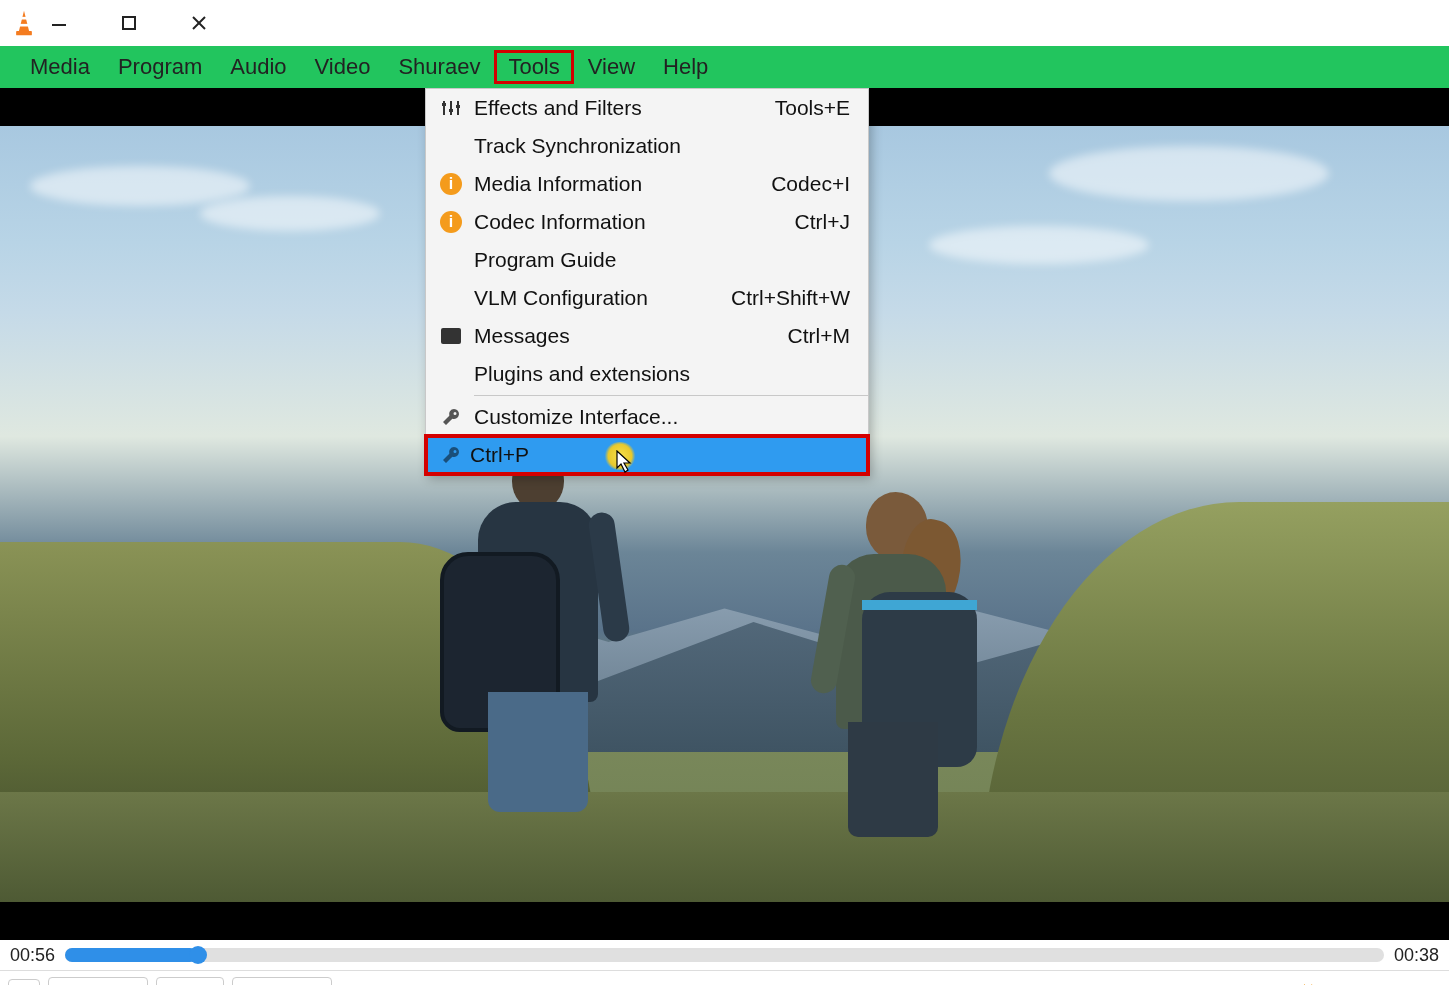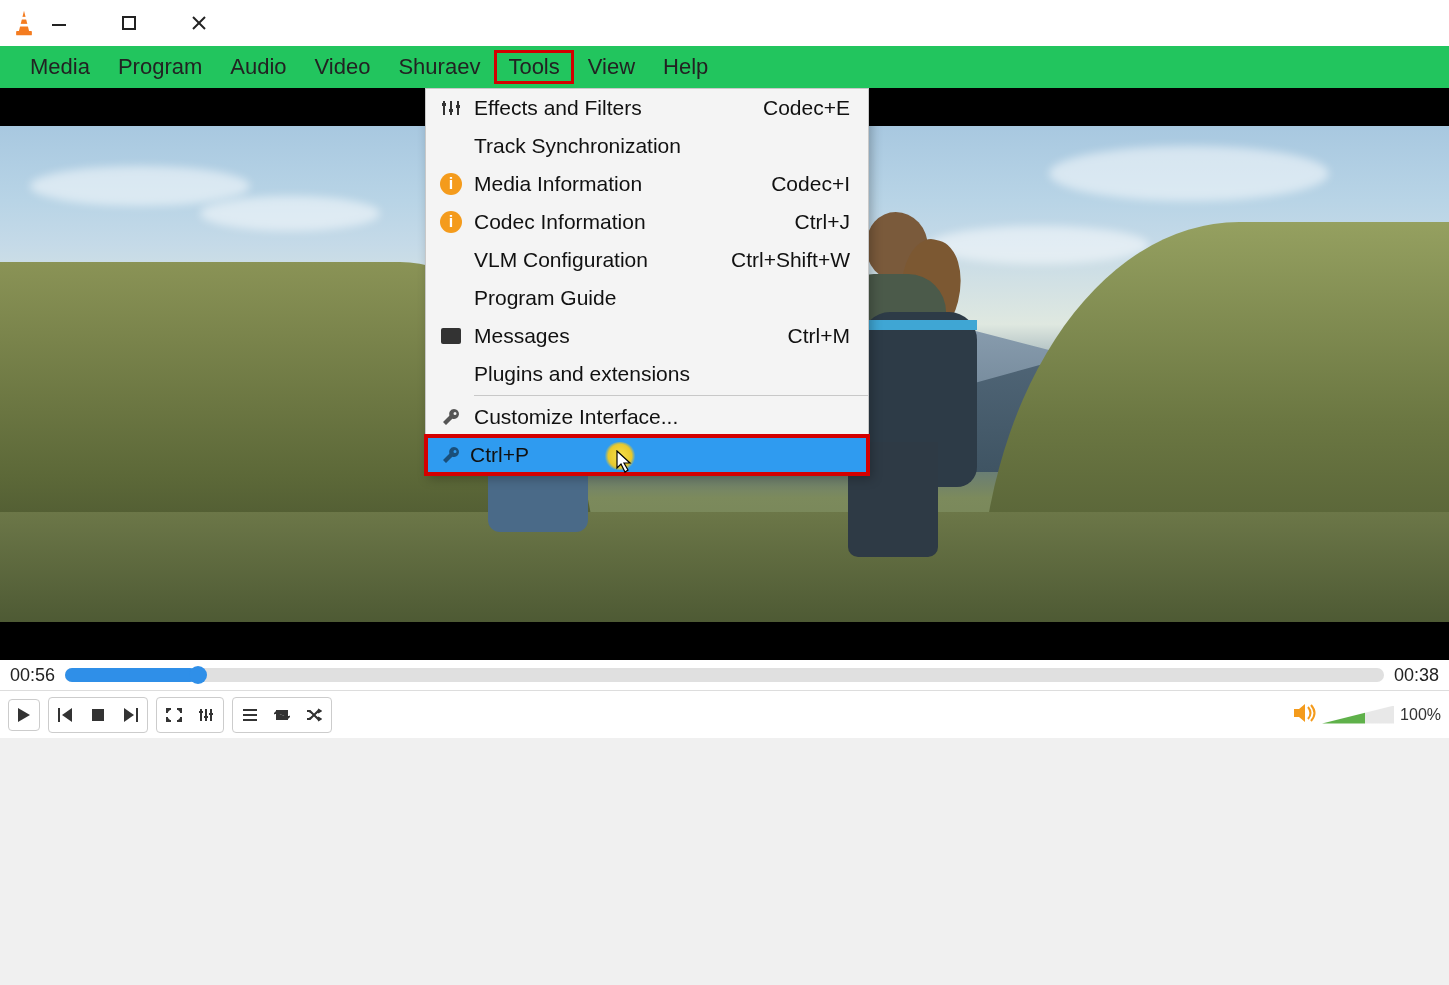--- a/index.html
+++ b/index.html
@@ -23,21 +23,21 @@
     height: 42px; background: #22c55e; display: flex; align-items: center;
     padding: 0 16px; font-size: 22px; color: #222;
   }
   .menubar .mitem { padding: 4px 14px; }
   .menubar .mitem.active {
     border: 3px solid #d40000; padding: 1px 11px;
   }
 
   
   .video-area {
-    position: relative; width: 100%; height: 572px;
+    position: relative; width: 100%; height: 852px;
     background: #000; overflow: hidden;
   }
   .video-frame {
     position: absolute; top: 38px; bottom: 38px; left: 0; right: 0;
     background:
       linear-gradient(to bottom,
         #a8c8e0 0%, #b8d4e6 15%, #c5dae8 24%,
         #dfe8e0 40%, #6b8597 55%, #5a738a 65%,
         #7c8a5c 75%, #6d7e52 100%);
     overflow: hidden;
@@ -239,21 +239,21 @@
               <line x1="3" y1="2" x2="3" y2="16"></line>
               <line x1="10" y1="2" x2="10" y2="16"></line>
               <line x1="17" y1="2" x2="17" y2="16"></line>
             </g>
             <rect x="1" y="4" width="4" height="3" fill="#333"></rect>
             <rect x="8" y="10" width="4" height="3" fill="#333"></rect>
             <rect x="15" y="6" width="4" height="3" fill="#333"></rect>
           </svg>
       </span>
       <span class="dd-label">Effects and Filters</span>
-      <span class="dd-short">Codec+E</span>
+      <span class="dd-short">Tools+E</span>
     </div>
     <div class="dd-item">
       <span class="dd-icon"></span>
       <span class="dd-label">Track Synchronization</span>
       <span class="dd-short"></span>
     </div>
     <div class="dd-item">
       <span class="dd-icon">
           <span class="info-ic">i</span>
         </span>
@@ -262,27 +262,27 @@
     </div>
     <div class="dd-item">
       <span class="dd-icon">
           <span class="info-ic">i</span>
         </span>
       <span class="dd-label">Codec Information</span>
       <span class="dd-short">Ctrl+J</span>
     </div>
     <div class="dd-item">
       <span class="dd-icon"></span>
+      <span class="dd-label">Program Guide</span>
+      <span class="dd-short"></span>
+    </div>
+    <div class="dd-item">
+      <span class="dd-icon"></span>
       <span class="dd-label">VLM Configuration</span>
       <span class="dd-short">Ctrl+Shift+W</span>
-    </div>
-    <div class="dd-item">
-      <span class="dd-icon"></span>
-      <span class="dd-label">Program Guide</span>
-      <span class="dd-short"></span>
     </div>
     <div class="dd-item">
       <span class="dd-icon">
           <span class="msg-ic"></span>
         </span>
       <span class="dd-label">Messages</span>
       <span class="dd-short">Ctrl+M</span>
     </div>
     <div class="dd-item">
       <span class="dd-icon"></span>

